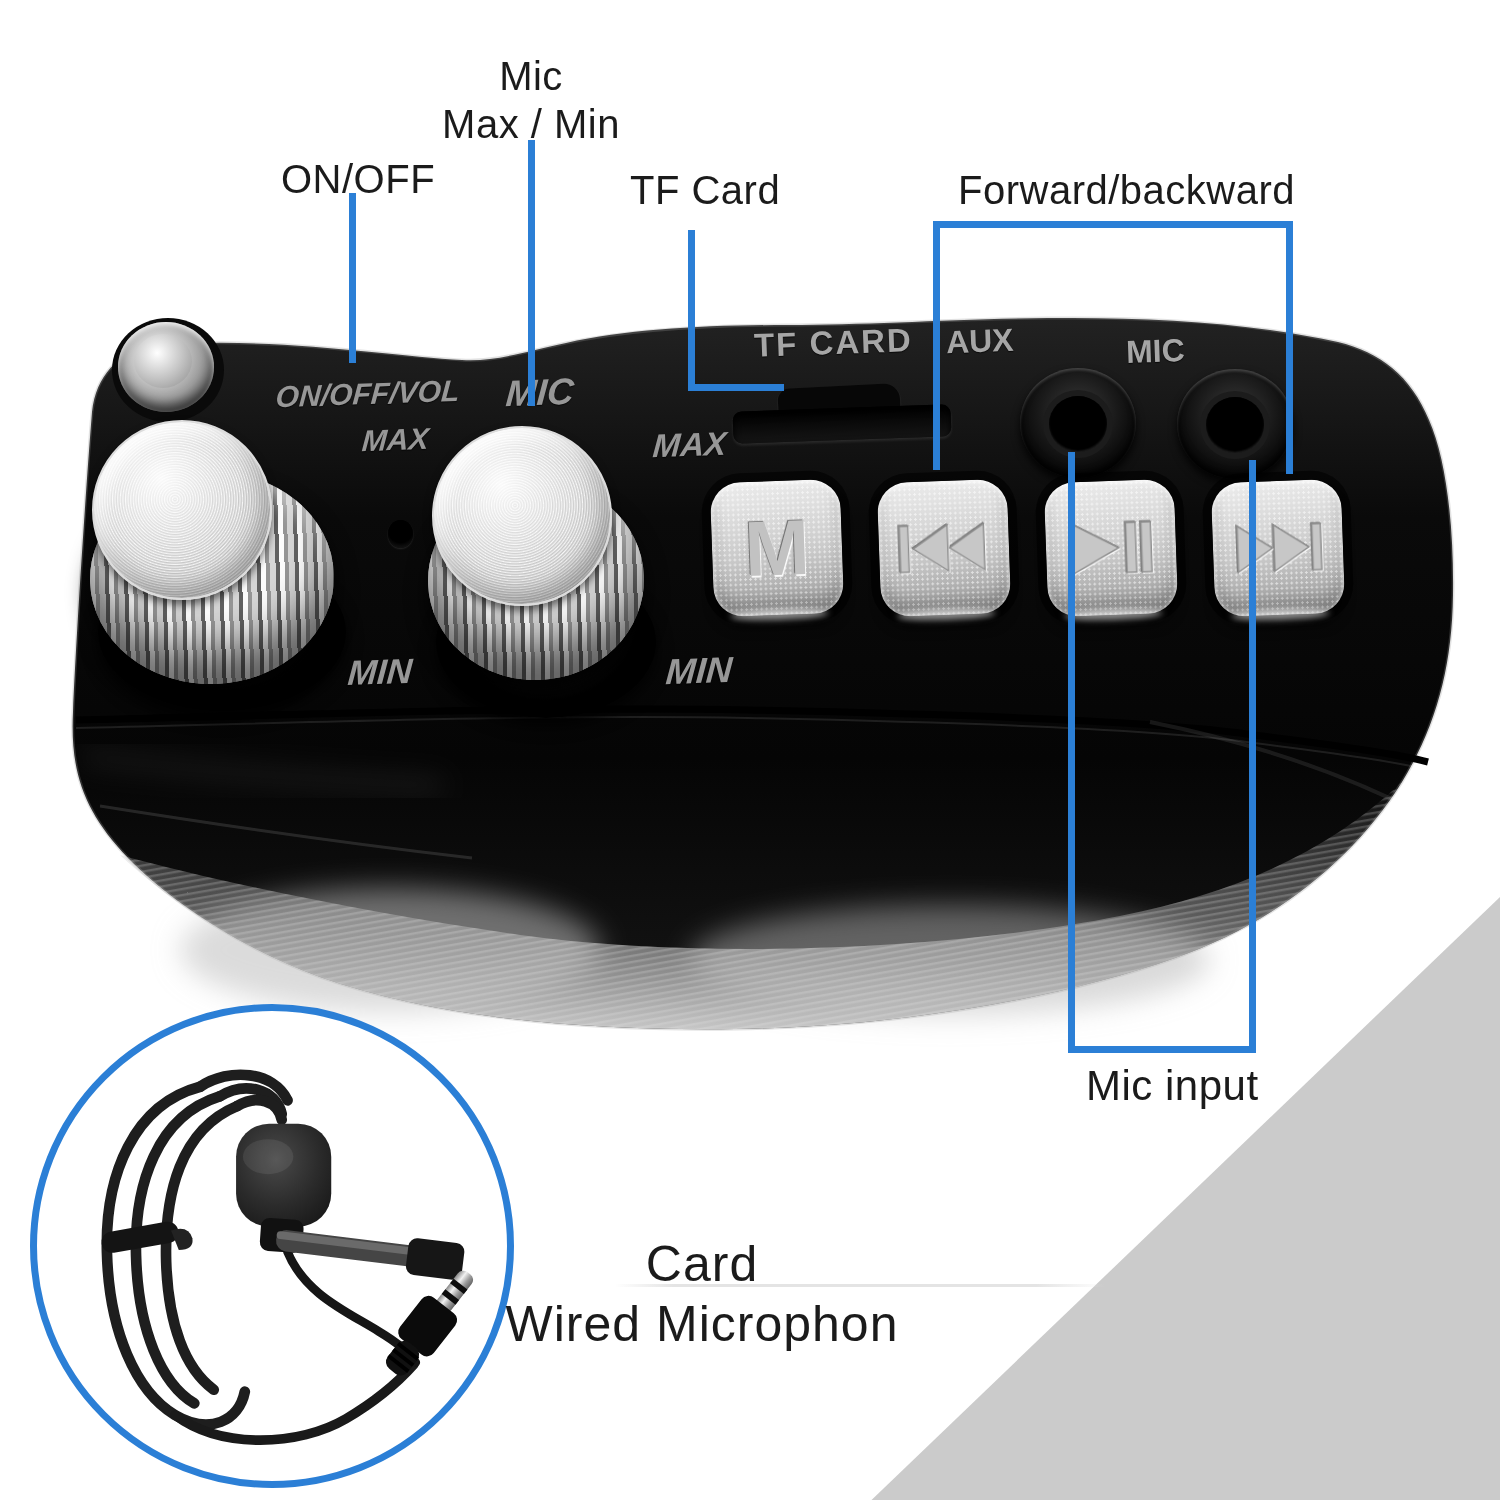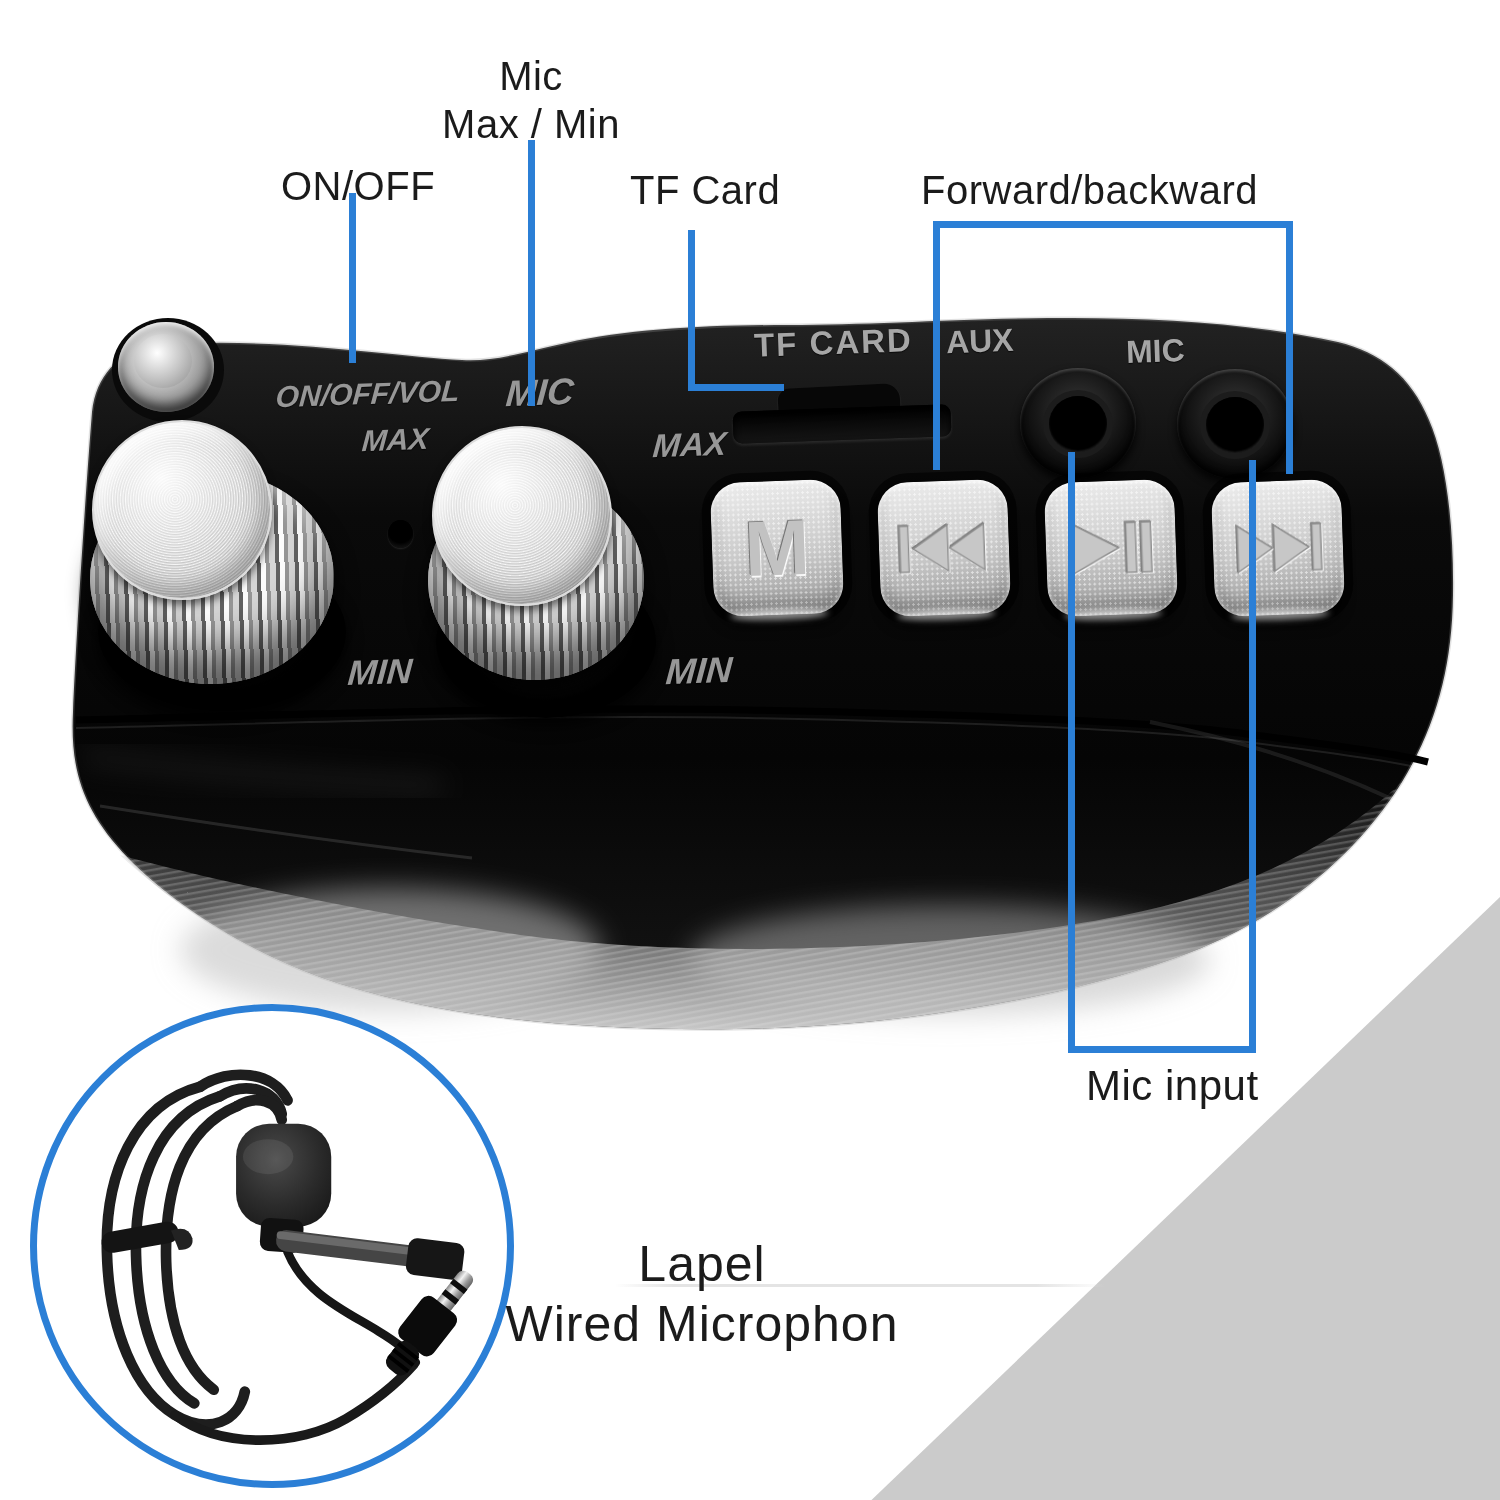--- a/index.html
+++ b/index.html
@@ -285,23 +285,23 @@
   <div class="line" style="left:933px;top:221px;width:7px;height:249px;"></div>
   <div class="line" style="left:1286px;top:221px;width:7px;height:253px;"></div>
   <div class="line" style="left:1068px;top:452px;width:7px;height:601px;"></div>
   <div class="line" style="left:1249px;top:460px;width:7px;height:593px;"></div>
   <div class="line" style="left:1068px;top:1046px;width:188px;height:7px;"></div>
 
   <div class="callout center" style="left:531px;top:52px;line-height:48px;">
     <span style="display:block;">Mic</span>
     <span style="display:block;text-align:right;">Max / Min</span>
   </div>
-  <div class="callout" style="left:281px;top:164px;">ON/OFF</div>
+  <div class="callout" style="left:281px;top:157px;">ON/OFF</div>
   <div class="callout" style="left:630px;top:168px;">TF Card</div>
-  <div class="callout" style="left:921px;top:168px;">Forward/backward</div>
+  <div class="callout" style="left:958px;top:168px;">Forward/backward</div>
   <div class="callout" style="left:1086px;top:1062px;font-size:42px;">Mic input</div>
 
   <div class="inset">
     <svg width="470" height="470" viewBox="0 0 484 484">
       <defs>
         <radialGradient id="foam" cx="42%" cy="35%" r="75%">
           <stop offset="0" stop-color="#4a4a4a"></stop>
             <stop offset="0.6" stop-color="#2b2b2b"></stop>
             <stop offset="1" stop-color="#191919"></stop>
         </radialGradient>
@@ -339,17 +339,17 @@
         <rect x="-22" y="-34" width="44" height="54" rx="9" fill="#0b0b0b"></rect>
         <rect x="-13" y="18" width="26" height="34" rx="9" fill="#101010"></rect>
         <rect x="-13" y="24" width="26" height="4" fill="#000"></rect>
         <rect x="-13" y="32" width="26" height="4" fill="#000"></rect>
         <rect x="-13" y="40" width="26" height="4" fill="#000"></rect>
       </g>
     </svg>
   </div>
 
   <div class="caption">
-    <span style="display:block;">Lapel</span>
+    <span style="display:block;">Card</span>
     <span style="display:block;">Wired Microphon</span>
   </div>
 
 </div>
 
 </body></html>

